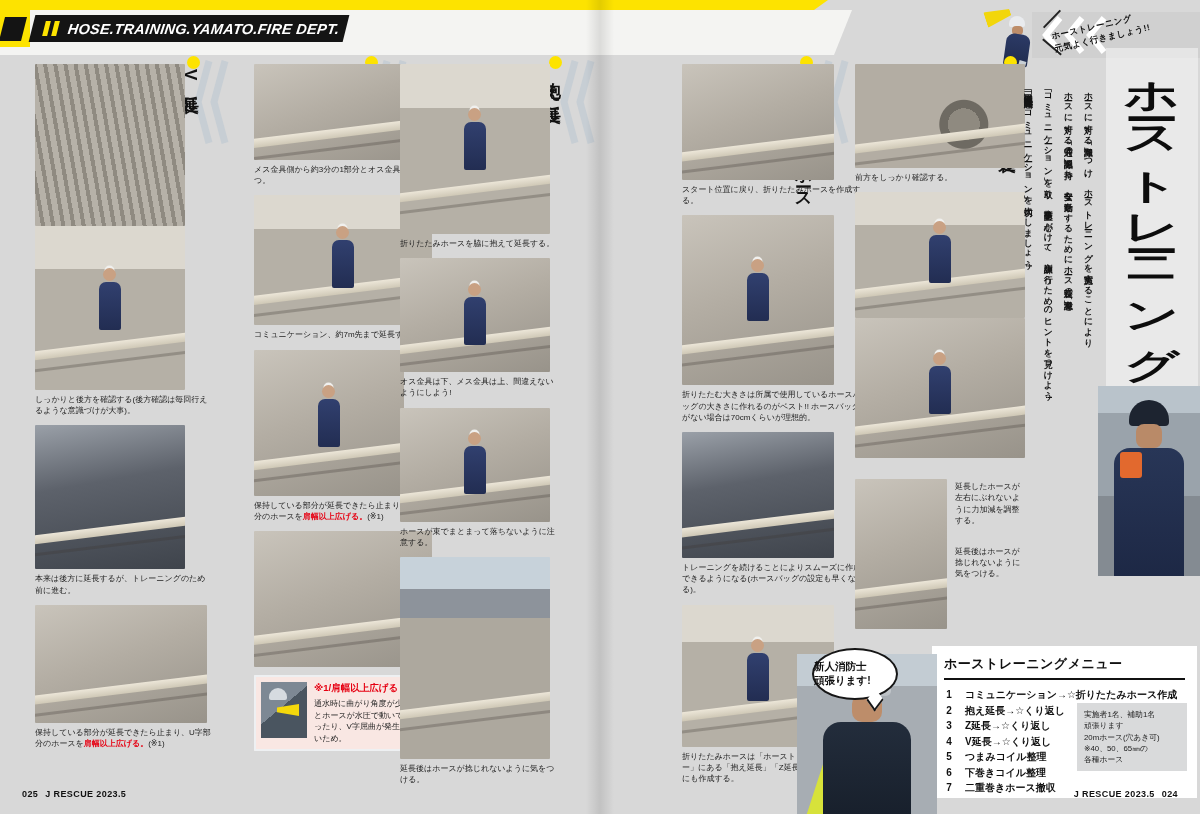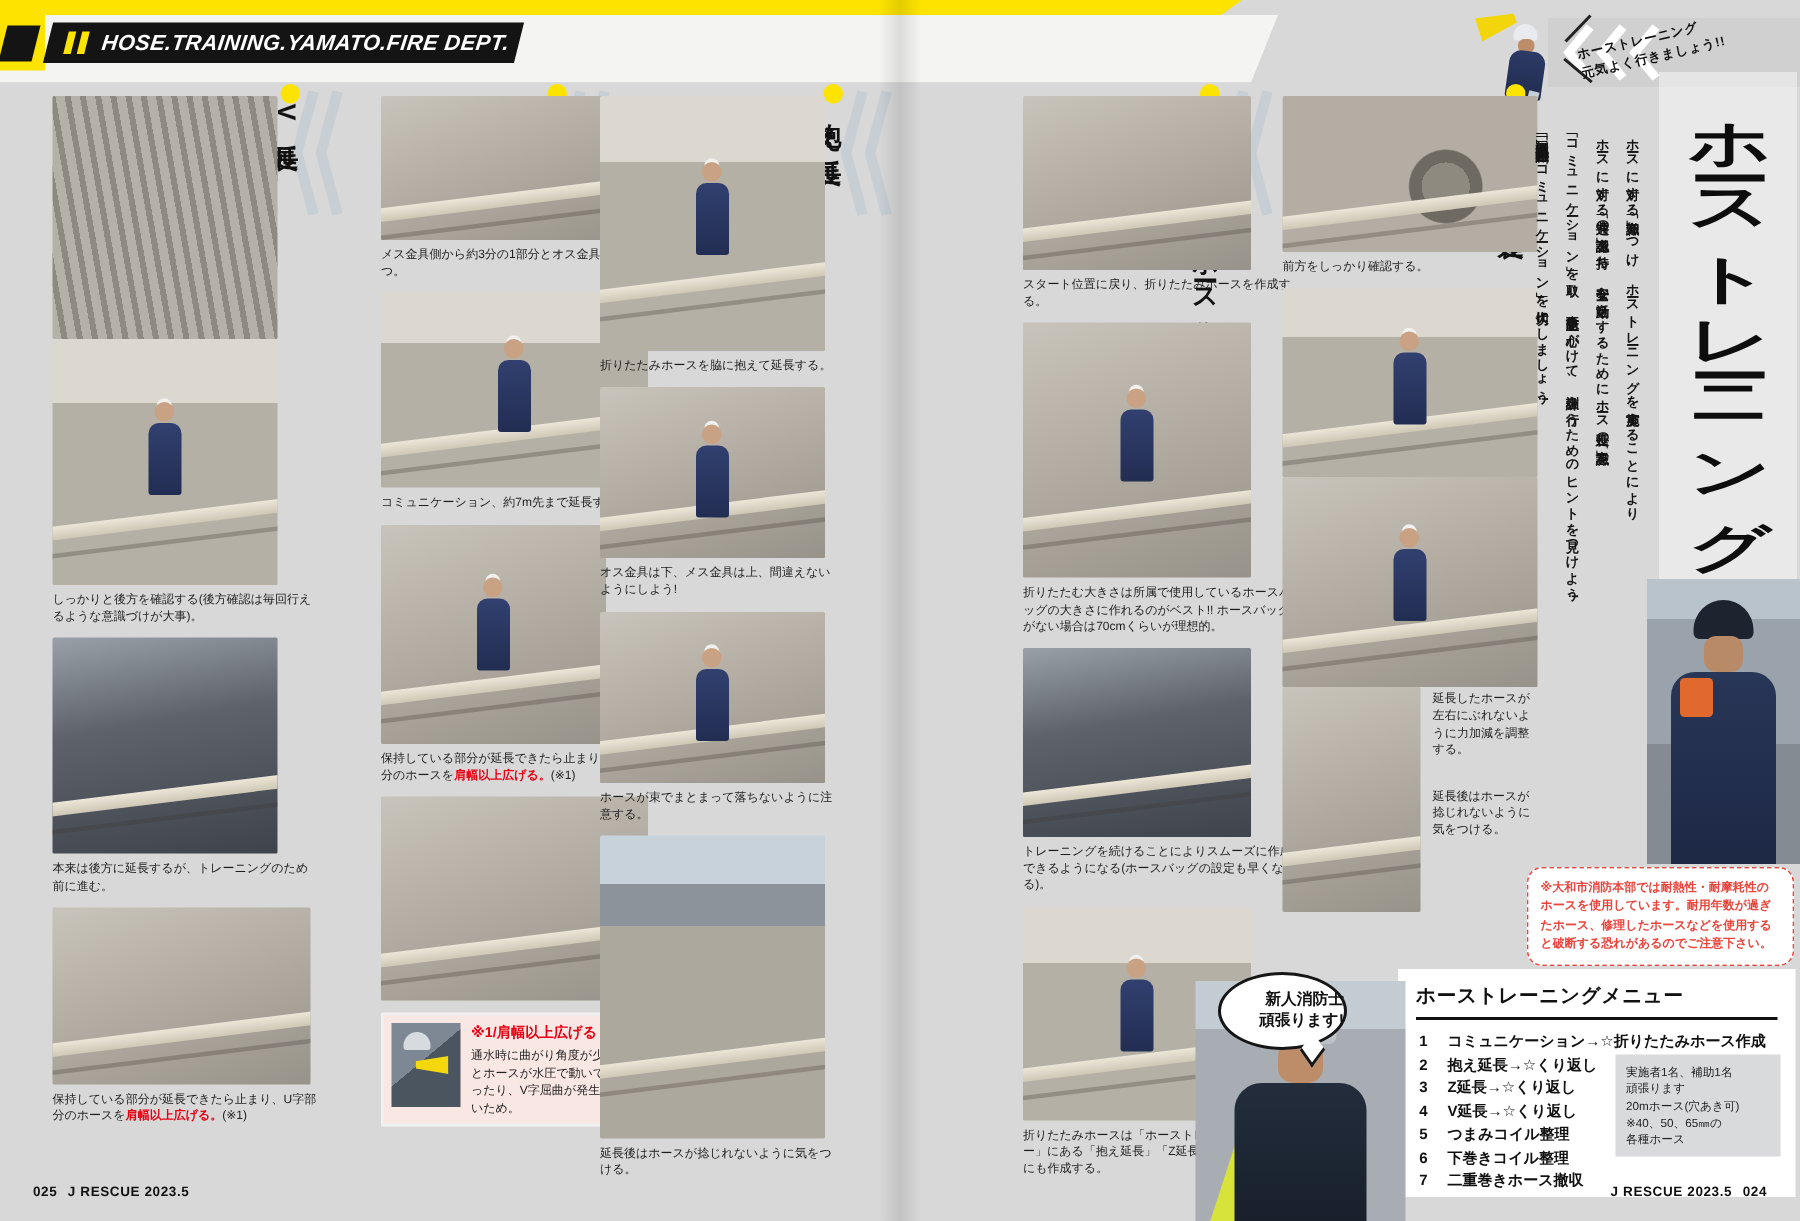--- a/index.html
+++ b/index.html
@@ -62,21 +62,21 @@
   [data-photo="z3"]{height:146px;width:150px} [data-photo="z4"]{height:136px}
   [data-photo="k1"]{height:170px;width:150px} [data-photo="k2"]{height:114px;width:150px}
   [data-photo="k3"]{height:114px;width:150px} [data-photo="k4"]{height:202px;width:150px}
   [data-photo="o1"]{height:116px;width:152px} [data-photo="o2"]{height:170px;width:152px}
   [data-photo="o3"]{height:126px;width:152px} [data-photo="o4"]{height:142px;width:152px}
   [data-photo="n1"]{height:104px;width:170px} [data-photo="n2"]{height:126px;width:170px}
   [data-photo="n3"]{height:140px;width:170px} [data-photo="n4"]{height:150px;width:92px}
 
   .caption { margin:4px 0 9px; font-size:8px; line-height:1.4; color:#1d1d1d; }
   .caption .red { color:#e60012; font-weight:bold; }
-  .side-row { display:flex; gap:8px; margin-top:0; }
+  .side-row { display:flex; gap:8px; margin-top:21px; }
   .side-caps { width:68px; padding-top:2px; }
   .side-caps .caption { margin:0 0 20px; }
 
   
   .note1 { margin-top:8px; display:flex; gap:7px; background:#f9e7e3; padding:7px 7px; border-radius:1px;
     box-shadow:0 0 0 2px #eef0f2 inset; }
   .note-photo { flex:0 0 46px; height:56px; background:linear-gradient(140deg,#7d8894 0 45%,#4a5560 45%); position:relative; }
   .note-photo::before { content:""; position:absolute; left:8px; top:6px; width:18px; height:12px; border-radius:9px 9px 2px 2px; background:#d6dbe0; }
   .note-photo::after { content:""; position:absolute; left:16px; top:22px; width:22px; height:12px;
     background:#f4d80c; clip-path:polygon(0 30%,100% 0,100% 100%,0 70%); }
@@ -116,21 +116,21 @@
 
   .rookie { position:absolute; left:797px; top:654px; width:140px; height:160px; overflow:hidden;
     background:linear-gradient(#c3ccd3 0 20%,#a7adb3 20% 100%); }
   .r-helmet { position:absolute; left:46px; top:12px; width:48px; height:30px; border-radius:24px 24px 5px 5px;
     background:linear-gradient(#e8eaec,#b9bec3); }
   .r-face { position:absolute; left:55px; top:40px; width:30px; height:28px; border-radius:10px; background:#bd8d6a; }
   .r-body { position:absolute; left:26px; top:68px; width:88px; height:92px; border-radius:18px 18px 0 0;
     background:linear-gradient(#232d3c,#18202c); }
   .r-band { position:absolute; left:18px; top:108px; width:40px; height:60px; background:#d7e23a; transform:rotate(18deg); }
   .bubble { position:absolute; left:812px; top:648px; width:86px; height:52px; background:#fff; border:2px solid #161616;
-    border-radius:50%; display:flex; flex-direction:column; align-items:flex-end; justify-content:center;
+    border-radius:50%; display:flex; flex-direction:column; align-items:flex-start; justify-content:center;
     font-size:10.5px; font-weight:800; color:#111; z-index:5; line-height:1.3; }
   .bubble::after { content:""; position:absolute; right:14px; bottom:-9px; width:12px; height:12px; background:#fff;
     border-right:2px solid #161616; border-bottom:2px solid #161616; transform:rotate(55deg) skewX(18deg); }
 
   
   .mascot { position:absolute; left:983px; top:2px; width:60px; height:66px; }
   .m-mega { position:absolute; left:2px; top:6px; width:26px; height:16px; background:#f2d60b;
     clip-path:polygon(100% 30%,0 0,0 100%,100% 70%); transform:rotate(-18deg); }
   .m-helmet { position:absolute; left:26px; top:14px; width:16px; height:11px; border-radius:8px 8px 2px 2px; background:#e9ebee; }
   .m-face { position:absolute; left:29px; top:24px; width:11px; height:9px; border-radius:4px; background:#bd8d6a; }
@@ -299,21 +299,20 @@
       <p>「知識」「共通認識」「意識」と「コミュニケーション」を大切にしましょう!</p>
     </div>
 
   <div class="portrait">
     <div class="p-helmet"></div>
     <div class="p-face"></div>
     <div class="p-body"></div>
     <div class="p-patch"></div>
   </div>
 
-  <div class="warn">※大和市消防本部では耐熱性・耐摩耗性のホースを使用しています。耐用年数が過ぎたホース、修理したホースなどを使用すると破断する恐れがあるのでご注意下さい。</div>
 
   <div class="menu">
     <div class="menu-title">ホーストレーニングメニュー</div>
     <div id="menu-list">
         <div class="menu-row">
           <span class="no">1</span>
           <span>コミュニケーション→☆折りたたみホース作成</span>
         </div>
         <div class="menu-row">
           <span class="no">2</span>

